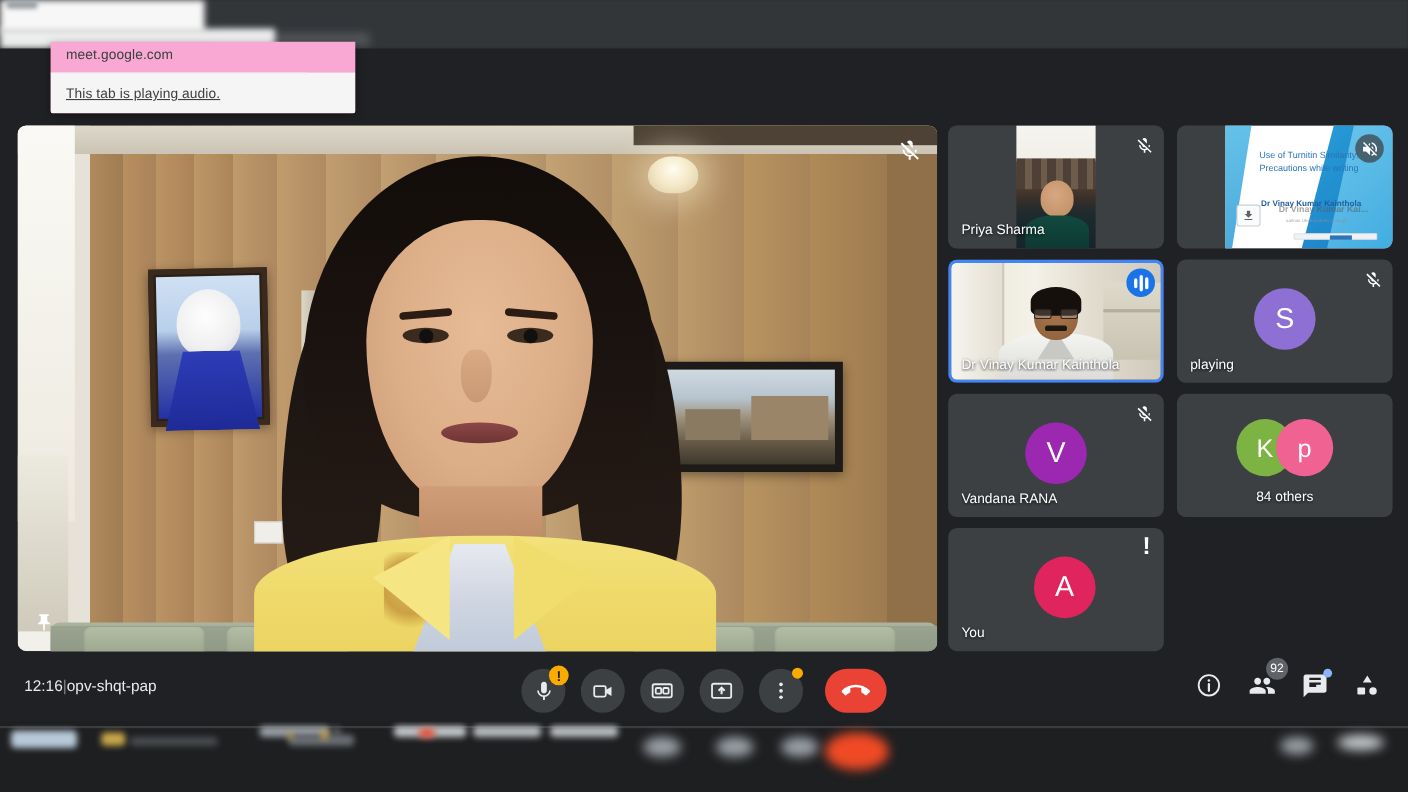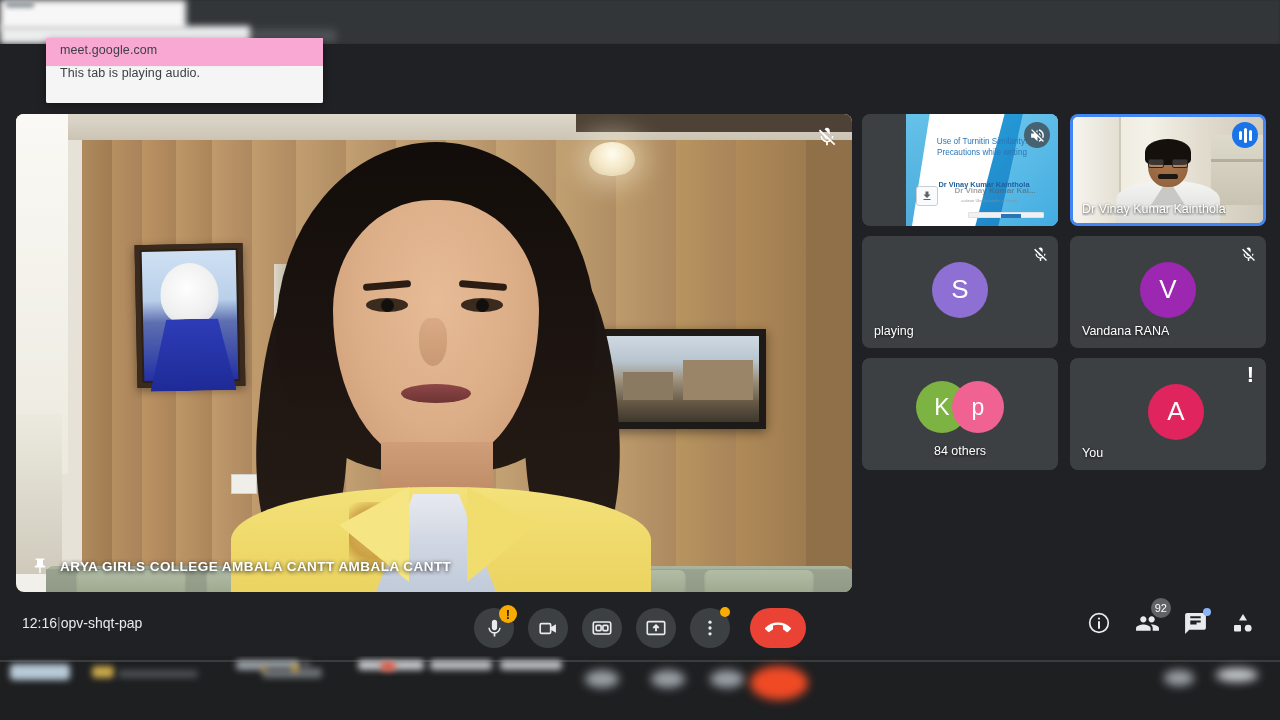--- a/index.html
+++ b/index.html
@@ -56,22 +56,22 @@
     z-index:40; overflow:hidden;margin-left:36px;
   }
   .tab-popup .url {
     position:absolute; left:14px; top:5px;
     font-size:12.5px; color:#3c4043; letter-spacing:.1px;
   }
   .tab-popup .divider {
     position:absolute; left:0; top:28px; width:233px; height:1px; background:#eceef0;
   }
   .tab-popup .sub {
-    position:absolute; left:14px; top:28px;
-    font-size:12.5px; color:#3c4043; letter-spacing:.1px;
+    position:absolute; left:14px; top:40px;
+    font-size:12.5px; color:#3c4043; letter-spacing:.1px;text-decoration:underline;
   }
   .tab-popup .tip-bg { position:absolute; inset:28px 0 0 0; background:#f5f5f5; }
 
   
   .stage {
     position:absolute; left:16px; top:114px; width:836px; height:478px;
     border-radius:8px; overflow:hidden; background:#1b1b1b;
   }
   
   .room {
@@ -490,26 +490,41 @@
         <path d="M19 11h-1.7c0 .74-.16 1.43-.43 2.05l1.23 1.23c.56-.98.9-2.09.9-3.28zM15 11.16V5c0-1.66-1.34-3-3-3-1.17 0-2.15.68-2.65 1.65l5.61 5.61L15 11.16zM4.41 3.86L3 5.27l6 6V11c0 1.66 1.33 3 2.99 3 .22 0 .44-.03.65-.08l1.66 1.66c-.71.33-1.5.52-2.31.52-2.76 0-5.3-2.1-5.3-5.1H5c0 3.41 2.72 6.23 6 6.72V21h2v-3.28c.91-.13 1.77-.45 2.54-.9l4.19 4.19 1.41-1.41L4.41 3.86z"></path>
       </svg>
     </div>
 
     <div class="stage-caption">
       <span class="pin-box">
         <svg viewBox="0 0 24 24" width="18" height="18" fill="#fff">
           <path d="M16 9V4h1c.55 0 1-.45 1-1s-.45-1-1-1H7c-.55 0-1 .45-1 1s.45 1 1 1h1v5c0 1.66-1.34 3-3 3v2h5.97v7l1 1 1-1v-7H19v-2c-1.66 0-3-1.34-3-3z"></path>
         </svg>
       </span>
-      <span class="cap-text">ARYA GIRLS COLLEGE AMBALA CANTT AMBALA CANTT</span>
     </div>
   </div>
 
   <div class="grid">
 
+    <div class="tile">
+      <div class="vid-priya">
+        <div class="vp-bg"></div>
+        <div class="vp-cam"></div>
+        <div class="vp-shelf"></div>
+        <div class="vp-hair"></div>
+        <div class="vp-head"></div>
+        <div class="vp-body"></div>
+      </div>
+      <div class="micbadge">
+        <svg viewBox="0 0 24 24" width="17" height="17" fill="#fff">
+          <path d="M19 11h-1.7c0 .74-.16 1.43-.43 2.05l1.23 1.23c.56-.98.9-2.09.9-3.28zM15 11.16V5c0-1.66-1.34-3-3-3-1.17 0-2.15.68-2.65 1.65l5.61 5.61L15 11.16zM4.41 3.86L3 5.27l6 6V11c0 1.66 1.33 3 2.99 3 .22 0 .44-.03.65-.08l1.66 1.66c-.71.33-1.5.52-2.31.52-2.76 0-5.3-2.1-5.3-5.1H5c0 3.41 2.72 6.23 6 6.72V21h2v-3.28c.91-.13 1.77-.45 2.54-.9l4.19 4.19 1.41-1.41L4.41 3.86z"></path>
+        </svg>
+      </div>
+      <div class="name">Priya Sharma</div>
+    </div>
 
     <div class="tile">
       <div class="slide">
         <div class="wave3"></div>
         <div class="wave1"></div>
         <div class="wave2"></div>
         <div class="s-title">Use of Turnitin Similarity:</div>
         <div class="s-title" style="top:33px;">Precautions while writing</div>
         <div class="s-author">Dr Vinay Kumar Kainthola</div>
         <div class="s-overlay">Dr Vinay Kumar Kai...</div>

